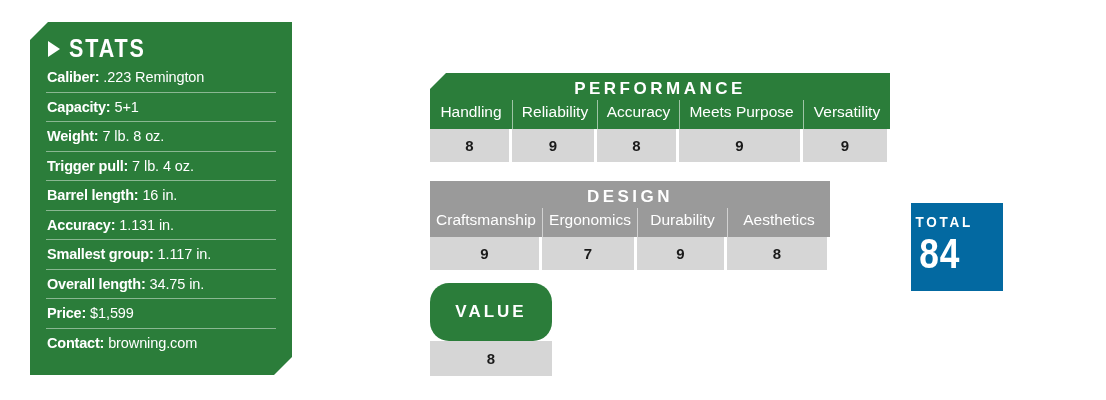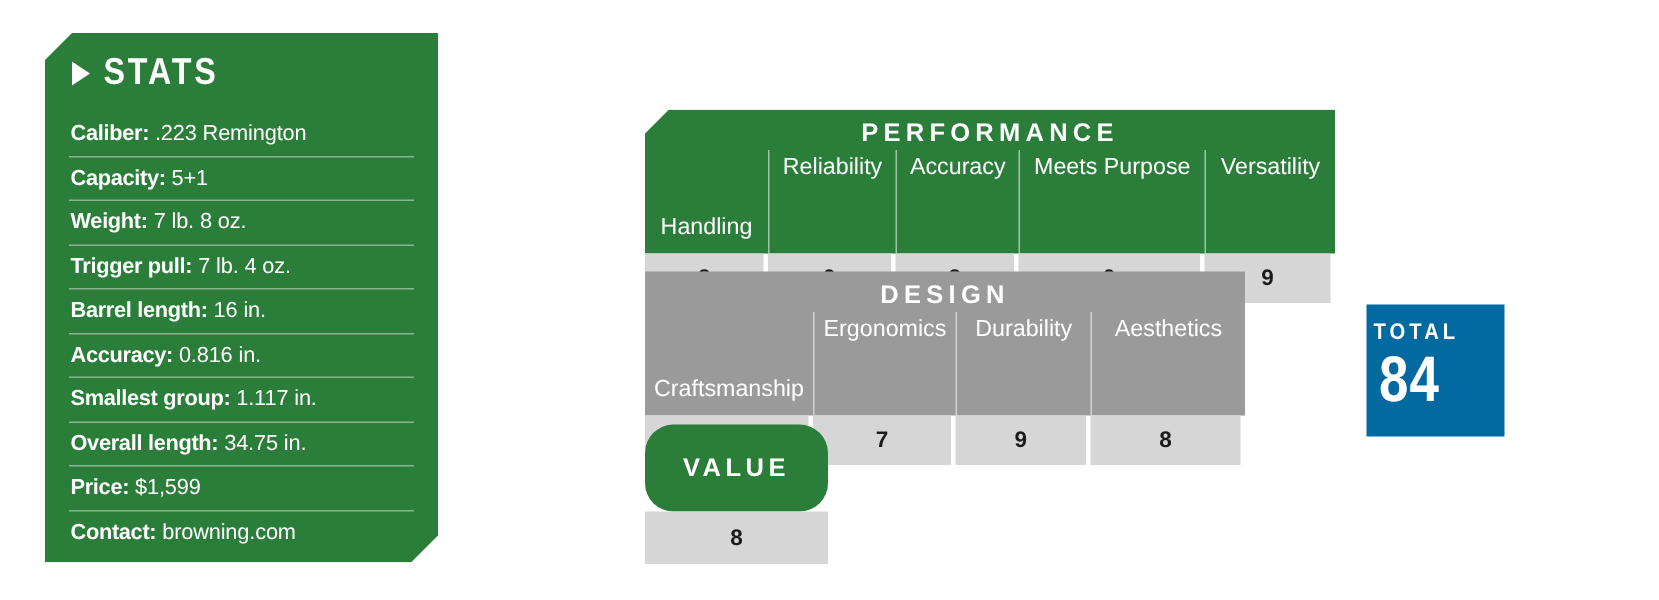--- a/index.html
+++ b/index.html
@@ -56,21 +56,20 @@
     color: #ffffff;
     font-size: 14.5px;
     line-height: 1;
     padding: 7px 1px 7px 1px;
     border-top: 1px solid rgba(255,255,255,0.45);
     white-space: nowrap;
   }
   .stat-row:first-of-type {
     border-top: none;
     padding-top: 3px;
-    margin-top: 12px;
   }
   .stat-label {
     font-weight: bold;
     letter-spacing: -0.2px;
   }
   .stat-value {
     font-weight: normal;
     letter-spacing: -0.1px;
   }
 
@@ -101,21 +100,21 @@
   .cat-cell {
     color: #ffffff;
     font-size: 15.5px;
     text-align: center;
     padding: 3px 0 9px 0;
     line-height: 1.1;
     box-sizing: border-box;
     border-left: 1px solid rgba(255,255,255,0.55);
     white-space: nowrap;
   }
-  .cat-cell:first-child { border-left: none; margin-top: 40px; }
+  .cat-cell:first-child { border-left: none; }
   .score-row {
     display: flex;
     gap: 3px;
   }
   .score-cell {
     background: #d6d6d6;
     color: #1a1a1a;
     font-weight: bold;
     font-size: 15px;
     text-align: center;
@@ -172,21 +171,21 @@
   <div id="stats-header">
     <span class="tri-icon"></span>
     <span id="stats-title">STATS</span>
   </div>
   <div id="stats-list">
       <div class="stat-row"><span class="stat-label">Caliber:</span><span class="stat-value"> .223 Remington</span></div>
       <div class="stat-row"><span class="stat-label">Capacity:</span><span class="stat-value"> 5+1</span></div>
       <div class="stat-row"><span class="stat-label">Weight:</span><span class="stat-value"> 7 lb. 8 oz.</span></div>
       <div class="stat-row"><span class="stat-label">Trigger pull:</span><span class="stat-value"> 7 lb. 4 oz.</span></div>
       <div class="stat-row"><span class="stat-label">Barrel length:</span><span class="stat-value"> 16 in.</span></div>
-      <div class="stat-row"><span class="stat-label">Accuracy:</span><span class="stat-value"> 0.816 in.</span></div>
+      <div class="stat-row"><span class="stat-label">Accuracy:</span><span class="stat-value"> 1.131 in.</span></div>
       <div class="stat-row"><span class="stat-label">Smallest group:</span><span class="stat-value"> 1.117 in.</span></div>
       <div class="stat-row"><span class="stat-label">Overall length:</span><span class="stat-value"> 34.75 in.</span></div>
       <div class="stat-row"><span class="stat-label">Price:</span><span class="stat-value"> $1,599</span></div>
       <div class="stat-row"><span class="stat-label">Contact:</span><span class="stat-value"> browning.com</span></div>
     </div>
 </div>
 
 <div class="score-table" id="performance-table" style="left:430px; top:40px; width:460px;">
   <div class="score-head head-green clip-tl">PERFORMANCE</div>
   <div class="cat-row head-green" id="performance-categories">

